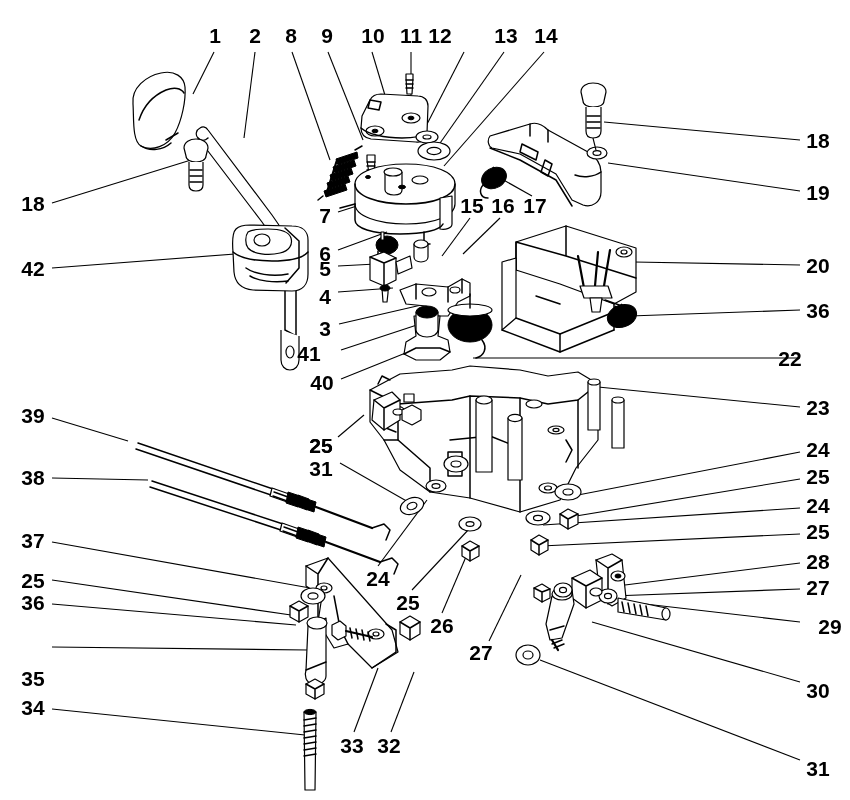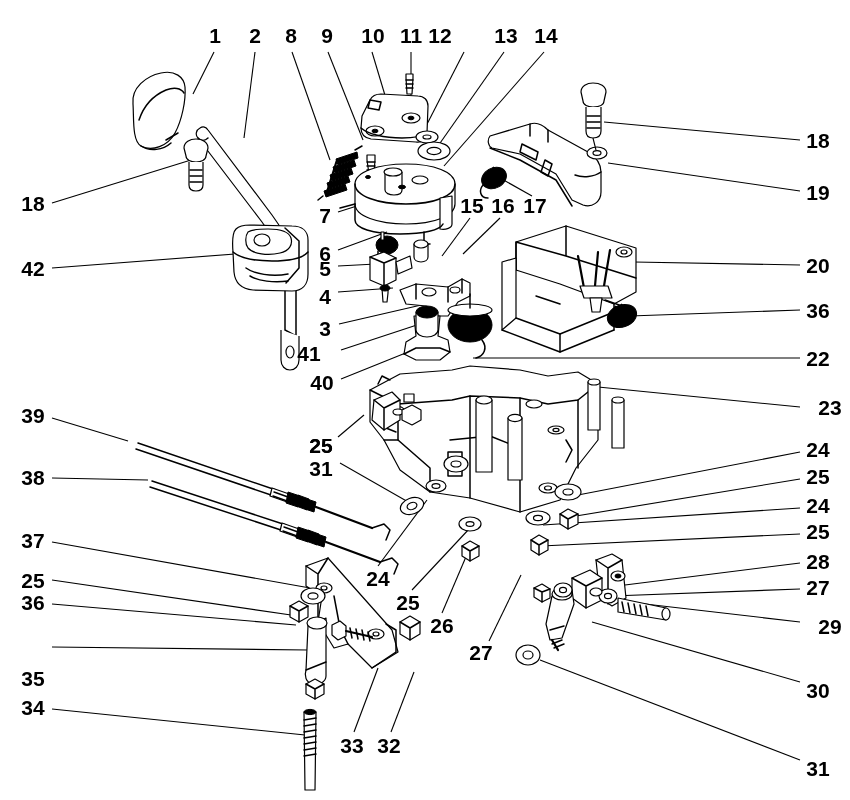--- a/index.html
+++ b/index.html
@@ -447,22 +447,22 @@
       <div class="callout" style="left: 325px; top: 328px;">3</div>
       <div class="callout" style="left: 309px; top: 353px;">41</div>
       <div class="callout" style="left: 322px; top: 382px;">40</div>
       <div class="callout" style="left: 472px; top: 205px;">15</div>
       <div class="callout" style="left: 503px; top: 205px;">16</div>
       <div class="callout" style="left: 535px; top: 205px;">17</div>
       <div class="callout" style="left: 818px; top: 140px;">18</div>
       <div class="callout" style="left: 818px; top: 192px;">19</div>
       <div class="callout" style="left: 818px; top: 265px;">20</div>
       <div class="callout" style="left: 818px; top: 310px;">36</div>
-      <div class="callout" style="left: 818px; top: 358px; text-align: center;">22</div>
-      <div class="callout" style="left: 818px; top: 407px; margin-left: 12px;">23</div>
+      <div class="callout" style="left: 790px; top: 358px; text-align: center;">22</div>
+      <div class="callout" style="left: 818px; top: 407px;">23</div>
       <div class="callout" style="left: 818px; top: 449px;">24</div>
       <div class="callout" style="left: 818px; top: 476px;">25</div>
       <div class="callout" style="left: 818px; top: 505px;">24</div>
       <div class="callout" style="left: 818px; top: 531px;">25</div>
       <div class="callout" style="left: 818px; top: 561px;">28</div>
       <div class="callout" style="left: 818px; top: 587px;">27</div>
       <div class="callout" style="left: 818px; top: 626px; margin-left: 12px;">29</div>
       <div class="callout" style="left: 818px; top: 690px;">30</div>
       <div class="callout" style="left: 818px; top: 768px;">31</div>
       <div class="callout" style="left: 33px; top: 415px;">39</div>

